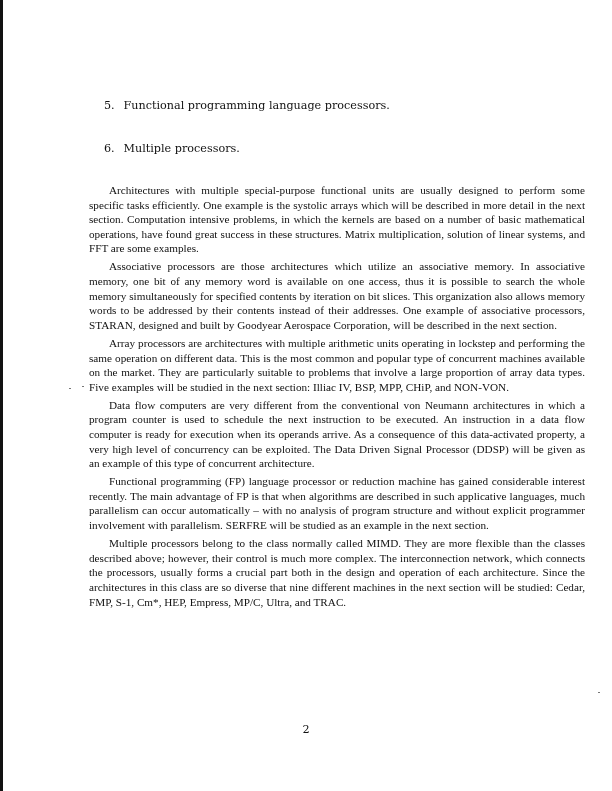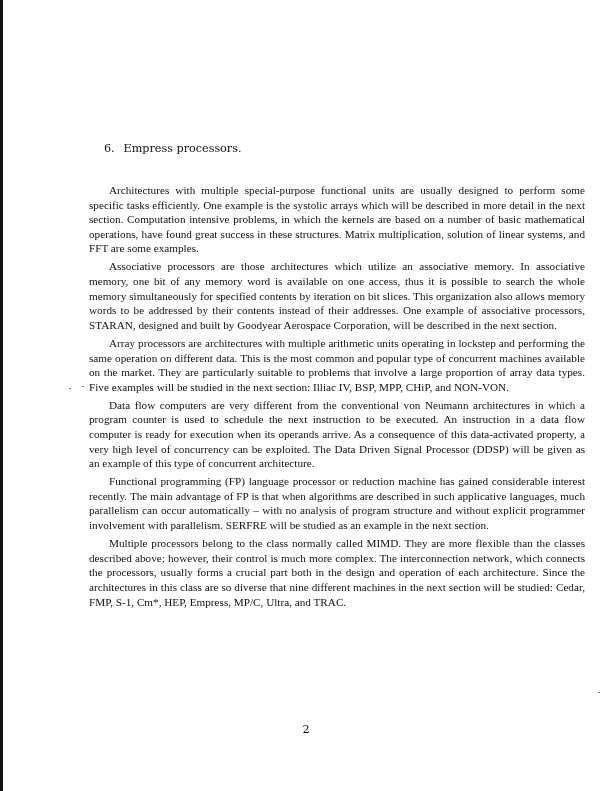--- a/index.html
+++ b/index.html
@@ -74,24 +74,28 @@
       background: #777;
     }
   </style>
 </head>
 <body>
 
 <div class="left-bar"></div>
 
 <div class="page">
 
+  <div class="list-item" id="item5">
+    <span class="num">5.</span>
+    <span>Functional programming language processors.</span>
+  </div>
 
   <div class="list-item" id="item6">
     <span class="num">6.</span>
-    <span>Empress processors.</span>
+    <span>Multiple processors.</span>
   </div>
 
   <div class="body-text">
     <p class="para">Architectures with multiple special-purpose functional units are usually designed to perform some specific tasks efficiently. One example is the systolic arrays which will be described in more detail in the next section. Computation intensive problems, in which the kernels are based on a number of basic mathematical operations, have found great success in these structures. Matrix multiplication, solution of linear systems, and FFT are some examples.</p>
     <p class="para">Associative processors are those architectures which utilize an associative memory. In associative memory, one bit of any memory word is available on one access, thus it is possible to search the whole memory simultaneously for specified contents by iteration on bit slices. This organization also allows memory words to be addressed by their contents instead of their addresses. One example of associative processors, STARAN, designed and built by Goodyear Aerospace Corporation, will be described in the next section.</p>
     <p class="para">Array processors are architectures with multiple arithmetic units operating in lockstep and performing the same operation on different data. This is the most common and popular type of concurrent machines available on the market. They are particularly suitable to problems that involve a large proportion of array data types. Five examples will be studied in the next section: Illiac IV, BSP, MPP, CHiP, and NON-VON.</p>
     <p class="para">Data flow computers are very different from the conventional von Neumann architectures in which a program counter is used to schedule the next instruction to be executed. An instruction in a data flow computer is ready for execution when its operands arrive. As a consequence of this data-activated property, a very high level of concurrency can be exploited. The Data Driven Signal Processor (DDSP) will be given as an example of this type of concurrent architecture.</p>
     <p class="para">Functional programming (FP) language processor or reduction machine has gained considerable interest recently. The main advantage of FP is that when algorithms are described in such applicative languages, much parallelism can occur automatically – with no analysis of program structure and without explicit programmer involvement with parallelism. SERFRE will be studied as an example in the next section.</p>
     <p class="para">Multiple processors belong to the class normally called MIMD. They are more flexible than the classes described above; however, their control is much more complex. The interconnection network, which connects the processors, usually forms a crucial part both in the design and operation of each architecture. Since the architectures in this class are so diverse that nine different machines in the next section will be studied: Cedar, FMP, S-1, Cm*, HEP, Empress, MP/C, Ultra, and TRAC.</p>
   </div>

